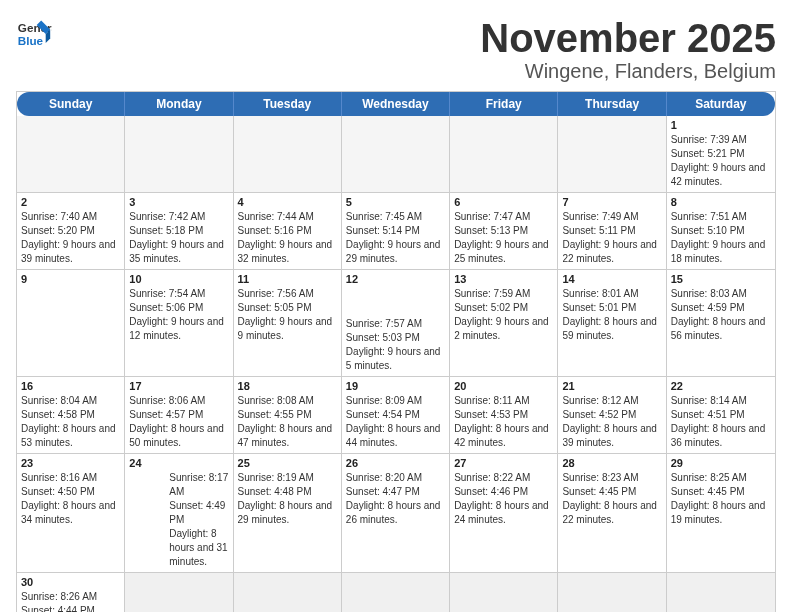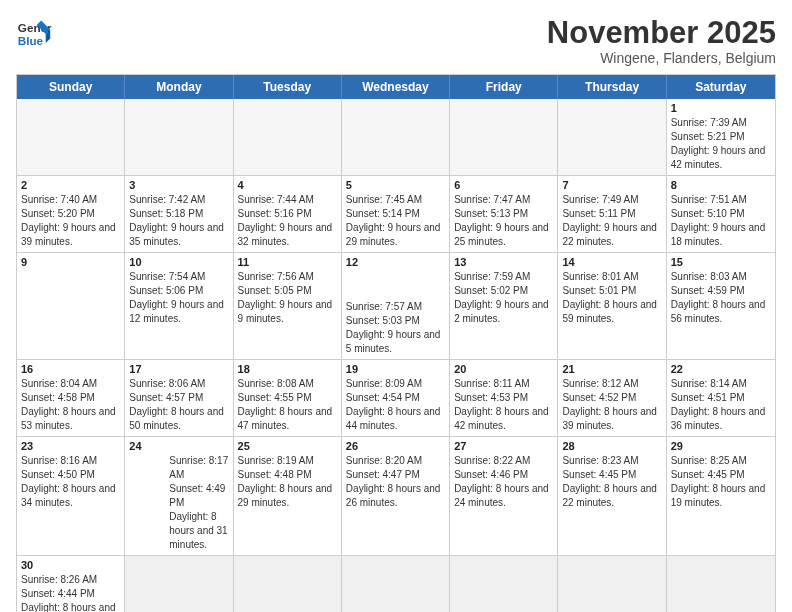--- a/index.html
+++ b/index.html
@@ -30,39 +30,40 @@
       gap: 4px;
     }
     .logo-icon {
       width: 36px;
       height: 36px;
     }
     .title-block {
       text-align: right;
     }
     .month-title {
-      font-size: 31px;
+      font-size: 40px;
       font-weight: bold;
       color: #333;
       line-height: 1.1;
     }
     .location {
-      font-size: 14px;
+      font-size: 20px;
       color: #555;
     }
     .calendar {
       flex: 1;
       border: 1px solid #ccc;
       display: flex;
       flex-direction: column;
     }
     .cal-header {
       display: grid;
       grid-template-columns: repeat(7, 1fr);
       background: #2e6db4;
+      border-radius: 12px;
     }
     .cal-header-cell {
       color: #fff;
       font-size: 12px;
       font-weight: bold;
       text-align: center;
       padding: 5px 2px;
       border-right: 1px solid #5588cc;
     }
     .cal-header-cell:last-child { border-right: none; }

